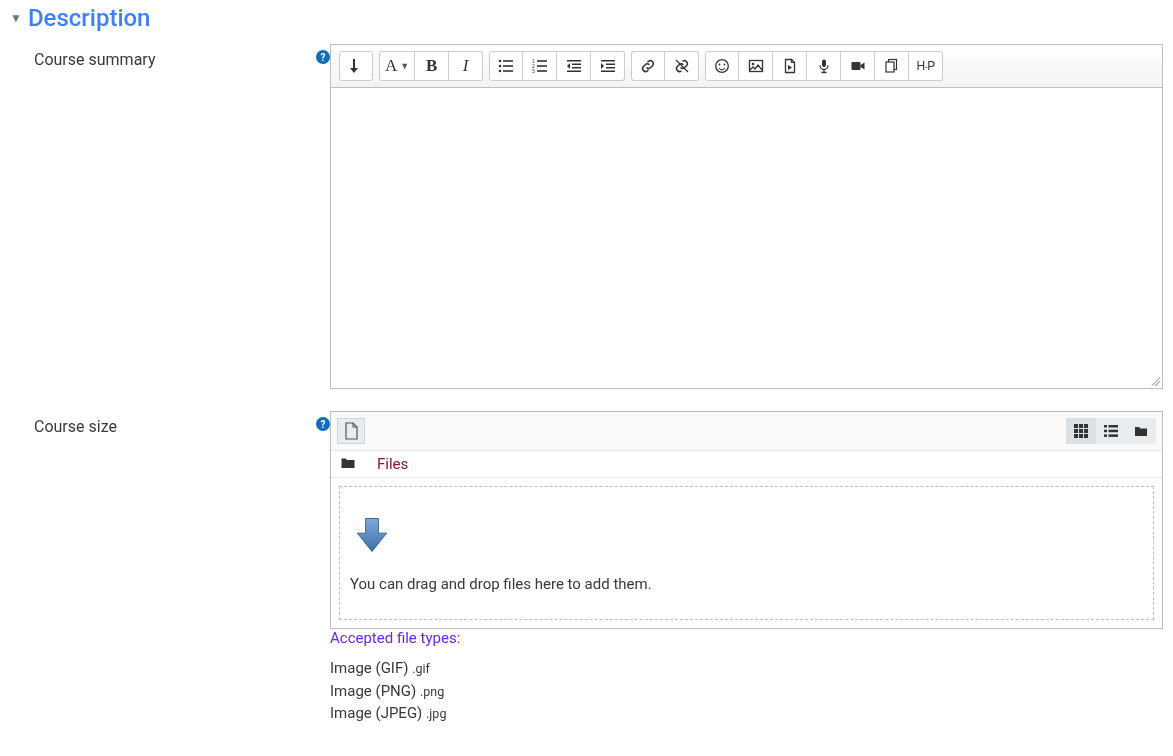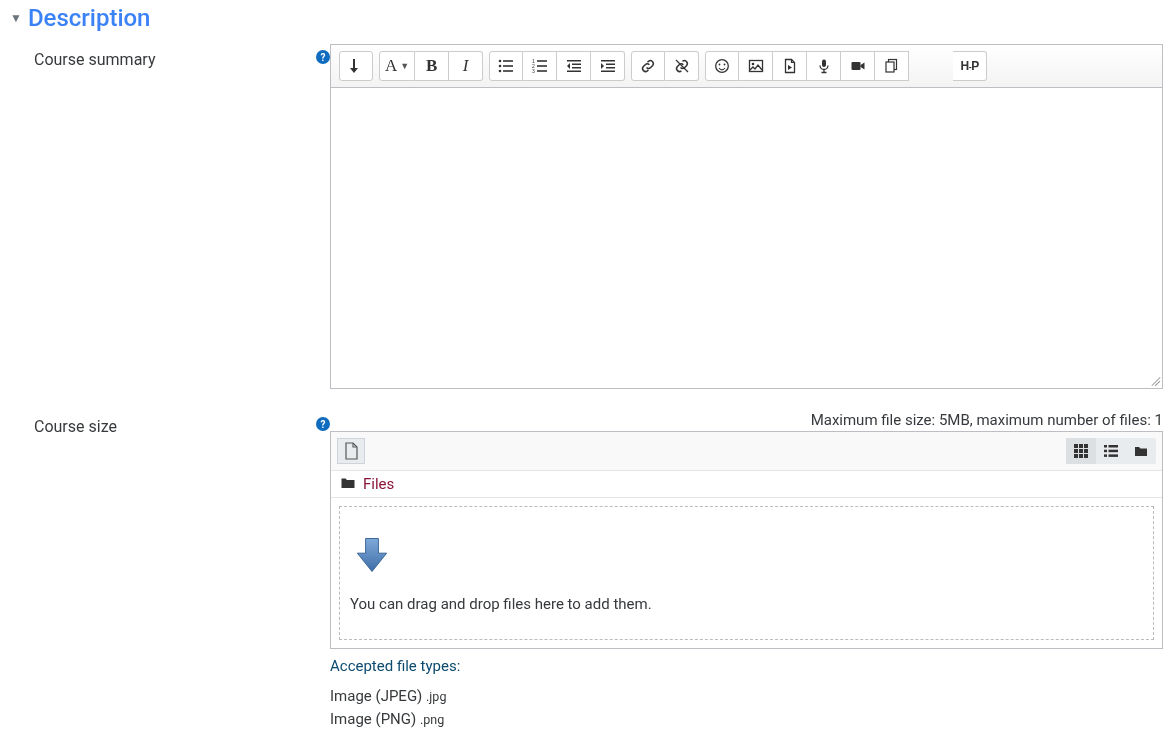--- a/index.html
+++ b/index.html
@@ -175,38 +175,38 @@
   align-items: center;
   justify-content: center;
   cursor: pointer;
   color: #444;
 }
 .fp-view-btn.active { background: #dde0e3; }
 .fp-path {
   padding: 4px 10px;
   display: flex;
   align-items: center;
-  gap: 8px;
+  gap: 22px;
   border-bottom: 1px solid #e5e5e5;
 }
 .fp-path .folder-icon { color: #333; font-size: 13px; }
 .fp-path .path-text { color: #8a1538; font-size: 15px; }
 .drop-area {
   border: 1px dashed #bbb;
   margin: 8px;
   padding: 26px 10px;
   text-align: left;
 }
 .drop-arrow {
   width: 44px;
   height: 44px;
   margin: 0 auto 14px;
 }
 .drop-text { color: #373a3c; font-size: 15px; }
-.accepted { margin-top: 8px; font-size: 15px; color: #0c4a6e; }
+.accepted { font-size: 15px; color: #6d28d9; }
 .accepted-list { margin-top: 10px; }
 .accepted-list .item { font-size: 15px; color: #373a3c; line-height: 1.5; }
 .accepted-list .ext { font-size: 12.5px; color: #373a3c; }
 </style>
 </head>
 <body>
 
 <div class="section-header">
   <span class="chev">▼</span>
   <h2>Description</h2>
@@ -327,40 +327,39 @@
                 <rect x="1.5" y="4" width="9" height="8" rx="1" fill="#333"></rect>
                 <path d="M10.5 7l4-2.5v7l-4-2.5z" fill="#333"></path>
               </svg>
           </button>
           <button class="tb-btn">
             <svg viewBox="0 0 16 16">
                 <rect x="4.5" y="1.5" width="8" height="10" stroke="#333" stroke-width="1.2" fill="none"></rect>
                 <rect x="2" y="4" width="8" height="10" stroke="#333" stroke-width="1.2" fill="#fff"></rect>
               </svg>
           </button>
-          <button class="tb-btn" style="font-weight:bold;font-size:12px;letter-spacing:-0.5px;margin-left:44px;">
+          <button class="tb-btn" style="font-weight:normal;font-size:12px;letter-spacing:-0.5px;">
             <span>H<span style="font-size:9px;">-</span>P</span>
           </button>
         </div>
 
       </div>
       <div class="editor-area" contenteditable="true" style="">
         <div class="resizer"></div>
       </div>
     </div>
   </div>
 </div>
 
 <div class="form-row">
   <div class="label-col">
     <span class="label">Course size</span>
     <span class="help-icon"></span>
   </div>
   <div class="field-col">
-    <div class="file-meta">Maximum file size: 5MB, maximum number of files: 1</div>
 
     <div class="filepicker">
       <div class="fp-toolbar">
         <div class="fp-addfile">
           <svg width="15" height="18" viewBox="0 0 14 18">
               <path d="M1.5 1h7l4 4v12h-11z" stroke="#555" stroke-width="1.2" fill="none"></path>
               <path d="M8.5 1v4h4" stroke="#555" stroke-width="1.1" fill="none"></path>
             </svg>
         </div>
         <div class="fp-views">
@@ -412,22 +411,26 @@
           </defs>
           <path d="M17 6h14v16h9L24 42 8 22h9z" fill="url(#ag)" stroke="#335f91" stroke-width="1"></path>
         </svg>
         <div class="drop-text">You can drag and drop files here to add them.</div>
       </div>
     </div>
 
     <div class="accepted">Accepted file types:</div>
     <div class="accepted-list">
       <div class="item">
-        <span>Image (JPEG)</span>
-        <span class="ext">.jpg</span>
+        <span>Image (GIF)</span>
+        <span class="ext">.gif</span>
       </div>
       <div class="item">
         <span>Image (PNG)</span>
         <span class="ext">.png</span>
       </div>
+      <div class="item">
+        <span>Image (JPEG)</span>
+        <span class="ext">.jpg</span>
+      </div>
     </div>
   </div>
 </div>
 
 </body></html>

